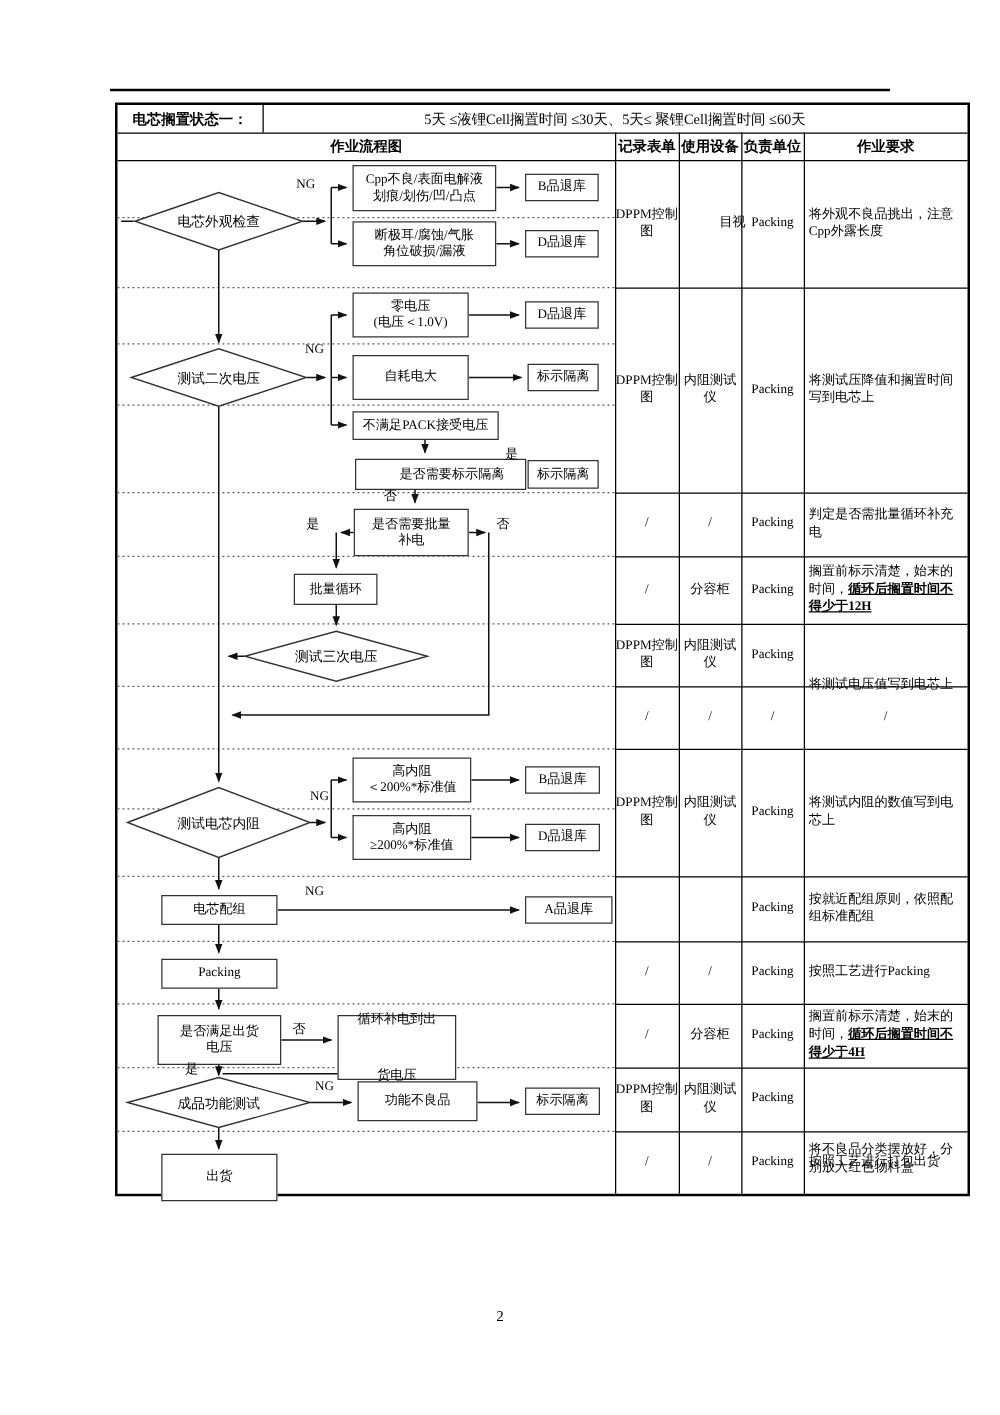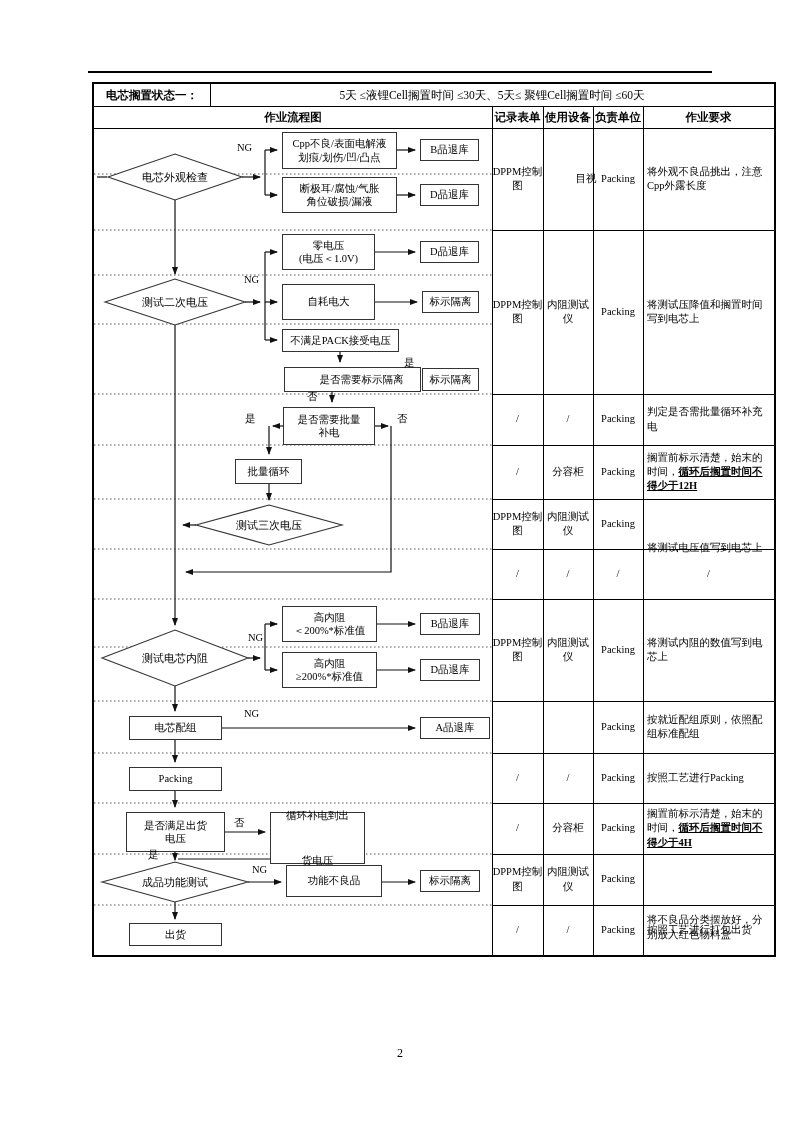--- a/index.html
+++ b/index.html
@@ -263,21 +263,21 @@
     <div class="fbox" style="left:32px;top:728px;width:99px;height:40px;">
         <span>是否满足出货</span>
         <span>电压</span>
       </div>
     <div class="fbox" style="left:176px;top:728px;width:95px;height:52px;gap:32px;">
         <span>循环补电到出</span>
         <span>货电压</span>
       </div>
     <div class="fbox" style="left:192px;top:781px;width:96px;height:32px;">功能不良品</div>
     <div class="fbox" style="left:326px;top:786px;width:60px;height:22px;">标示隔离</div>
-    <div class="fbox" style="left:35px;top:839px;width:93px;height:23px;">出货</div>
+    <div class="fbox" style="left:35px;top:839px;width:93px;height:38px;">出货</div>
 
     <div class="dlabel" style="left:14px;top:70px;width:134px;height:46px;">电芯外观检查</div>
     <div class="dlabel" style="left:11px;top:195px;width:140px;height:46px;">测试二次电压</div>
     <div class="dlabel" style="left:102px;top:421px;width:146px;height:40px;">测试三次电压</div>
     <div class="dlabel" style="left:8px;top:546px;width:146px;height:56px;">测试电芯内阻</div>
     <div class="dlabel" style="left:8px;top:778px;width:146px;height:40px;">成品功能测试</div>
 
     <div class="slabel" style="left:143px;top:58px;">NG</div>
     <div class="slabel" style="left:150px;top:190px;">NG</div>
     <div class="slabel" style="left:310px;top:272px;">是</div>

